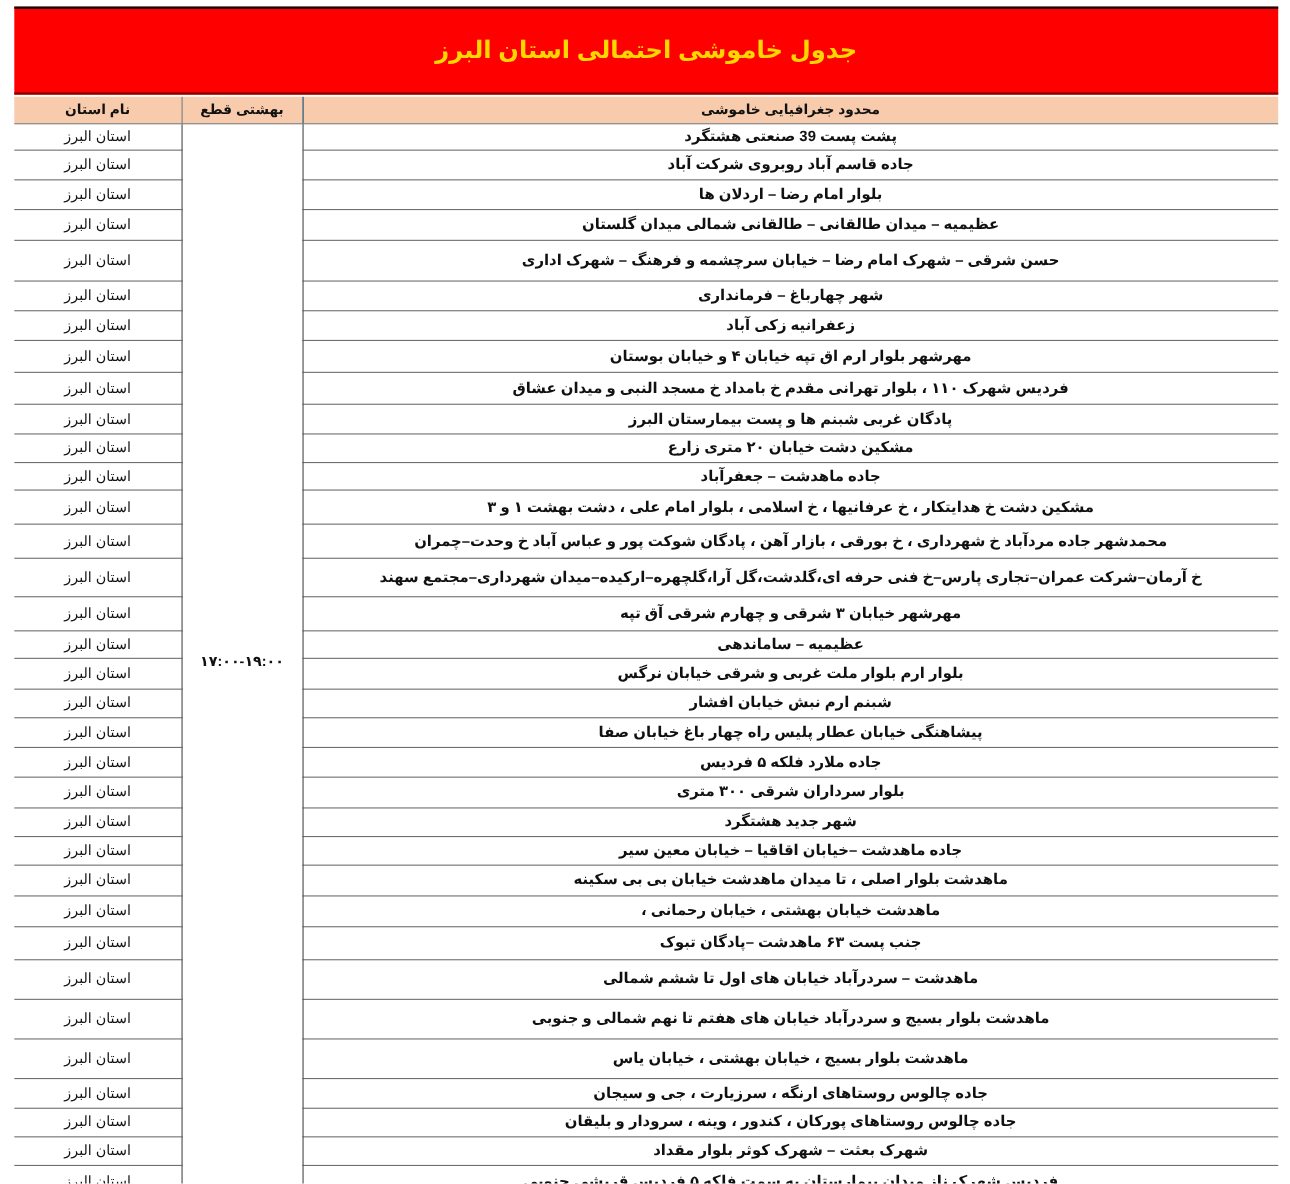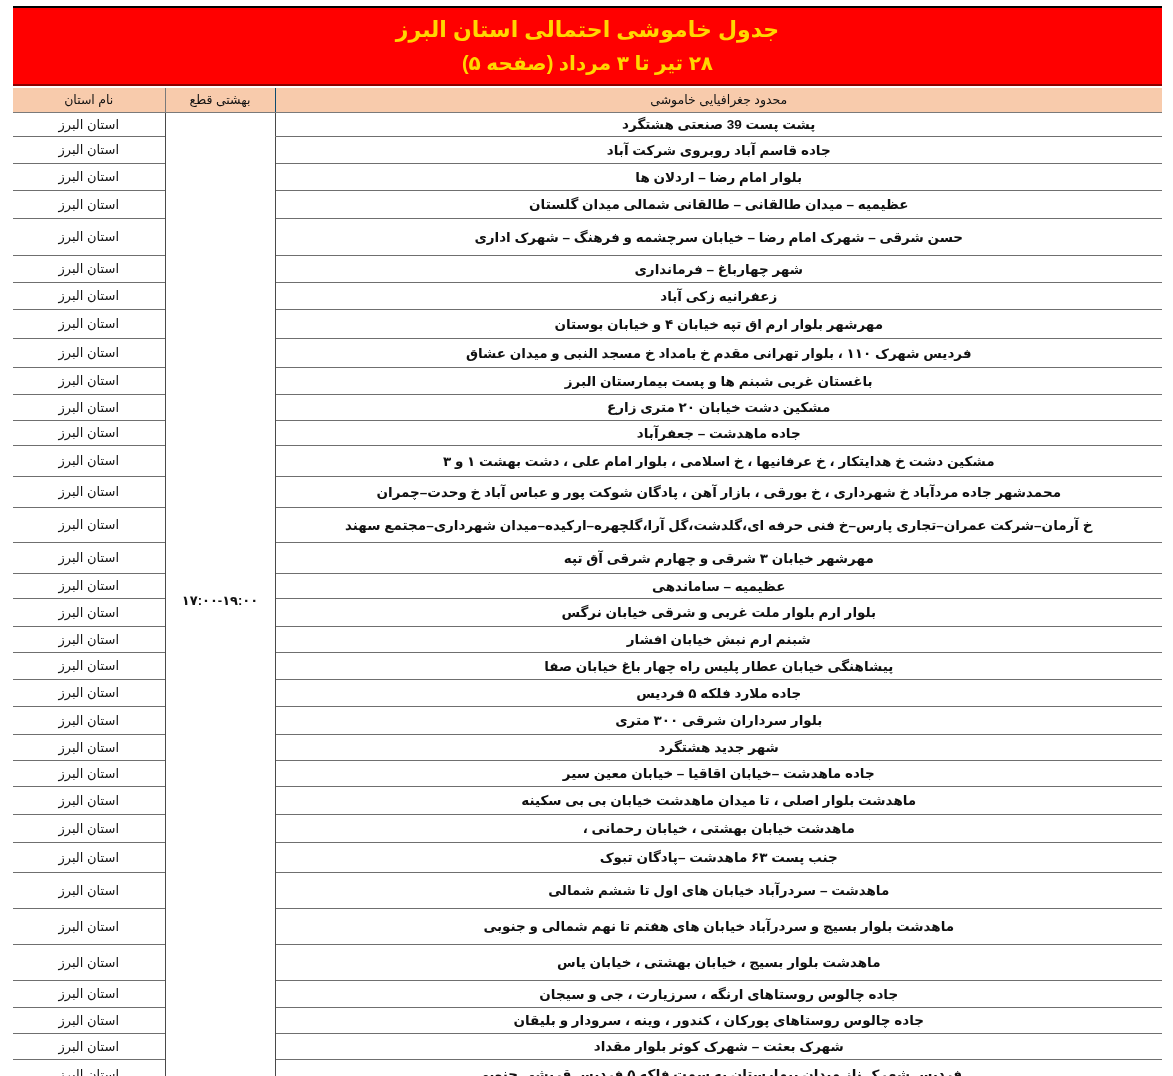--- a/index.html
+++ b/index.html
@@ -80,21 +80,21 @@
     margin: 0;
     vertical-align: middle;
     text-align: center;
     color: #111111;
     box-sizing: border-box;
   }
 
   thead th {
     background: #F8CBAC;
     font-size: 12.5px;
-    font-weight: normal;
+    font-weight: bold;
     height: 24px;
     border-bottom: 1px solid #7a7a7a;
     border-left: 1px solid #7a7a7a;
     white-space: nowrap;
   }
   thead th.h-area { border-left: 1px solid #0c4a6e; }
   thead th.h-prov { border-left: none; }
 
   tbody td {
     border-bottom: 1px solid #6f6f6f;
@@ -121,21 +121,20 @@
   }
   tbody tr:last-child td { border-bottom: 1px solid #6f6f6f; }
 </style>
 </head>
 <body>
 
 <div class="sheet">
 
   <div class="banner">
     <div class="banner-title">جدول خاموشی احتمالی استان البرز</div>
-    <div class="banner-subtitle">۲۸ تیر تا ۳ مرداد (صفحه ۵)</div>
   </div>
 
   <table class="grid">
     <colgroup>
       <col class="c-area">
       <col class="c-time">
       <col class="c-prov">
     </colgroup>
     <thead>
       <tr>
@@ -176,21 +175,21 @@
         </tr>
         <tr style="height: 29px;">
           <td class="area">مهرشهر بلوار ارم اق تپه خیابان ۴ و خیابان بوستان</td>
           <td class="prov">استان البرز</td>
         </tr>
         <tr style="height: 29px;">
           <td class="area">فردیس شهرک ۱۱۰ ، بلوار تهرانی مقدم خ بامداد خ مسجد النبی و میدان عشاق</td>
           <td class="prov">استان البرز</td>
         </tr>
         <tr style="height: 27px;">
-          <td class="area">باغستان غربی شبنم ها و پست بیمارستان البرز</td>
+          <td class="area">پادگان غربی شبنم ها و پست بیمارستان البرز</td>
           <td class="prov">استان البرز</td>
         </tr>
         <tr style="height: 26px;">
           <td class="area">مشکین دشت خیابان ۲۰ متری زارع</td>
           <td class="prov">استان البرز</td>
         </tr>
         <tr style="height: 25px;">
           <td class="area">جاده ماهدشت – جعفرآباد</td>
           <td class="prov">استان البرز</td>
         </tr>

